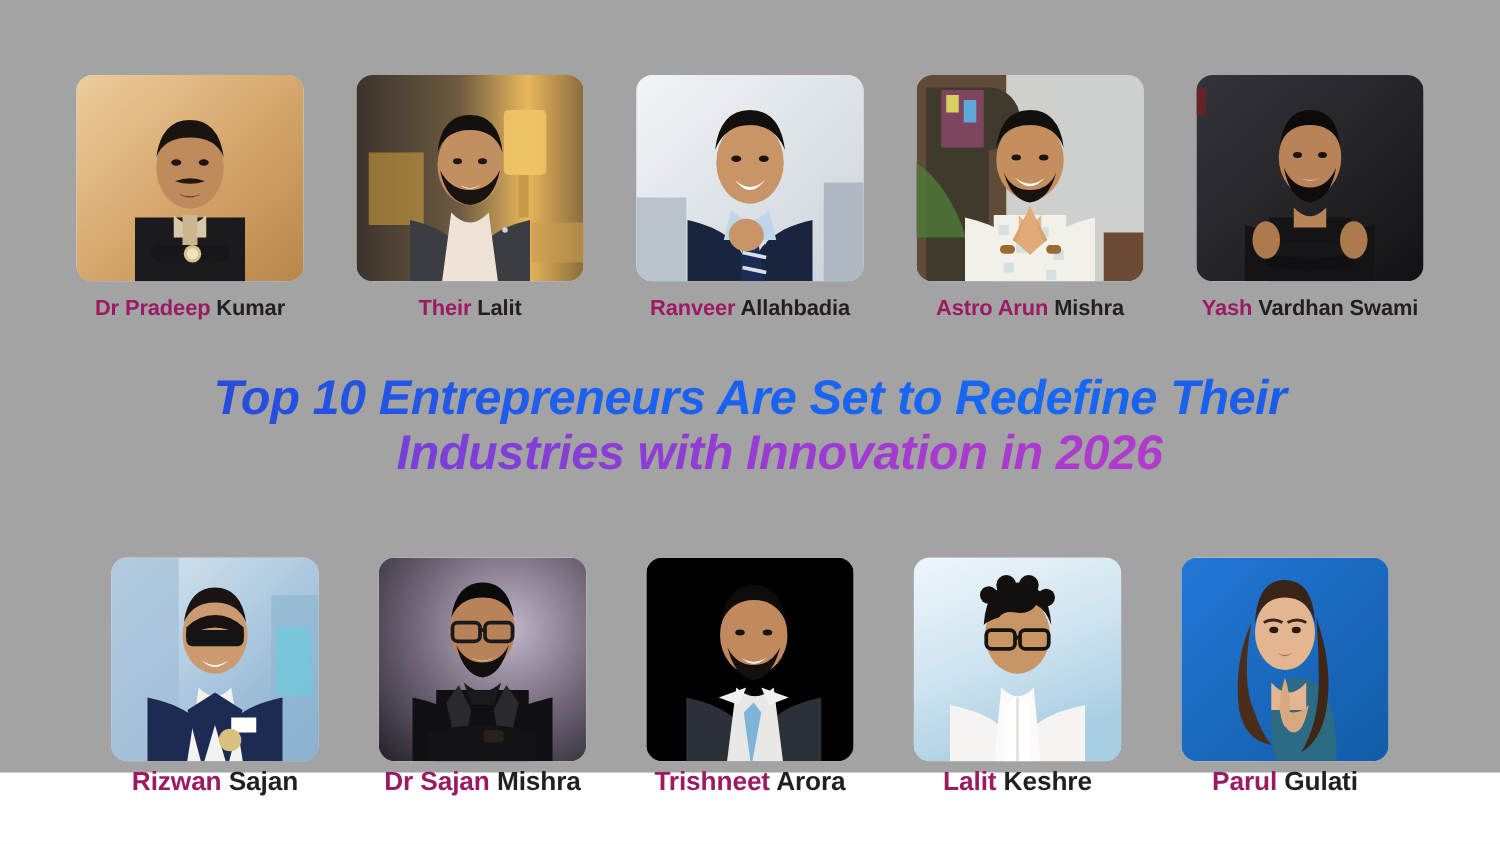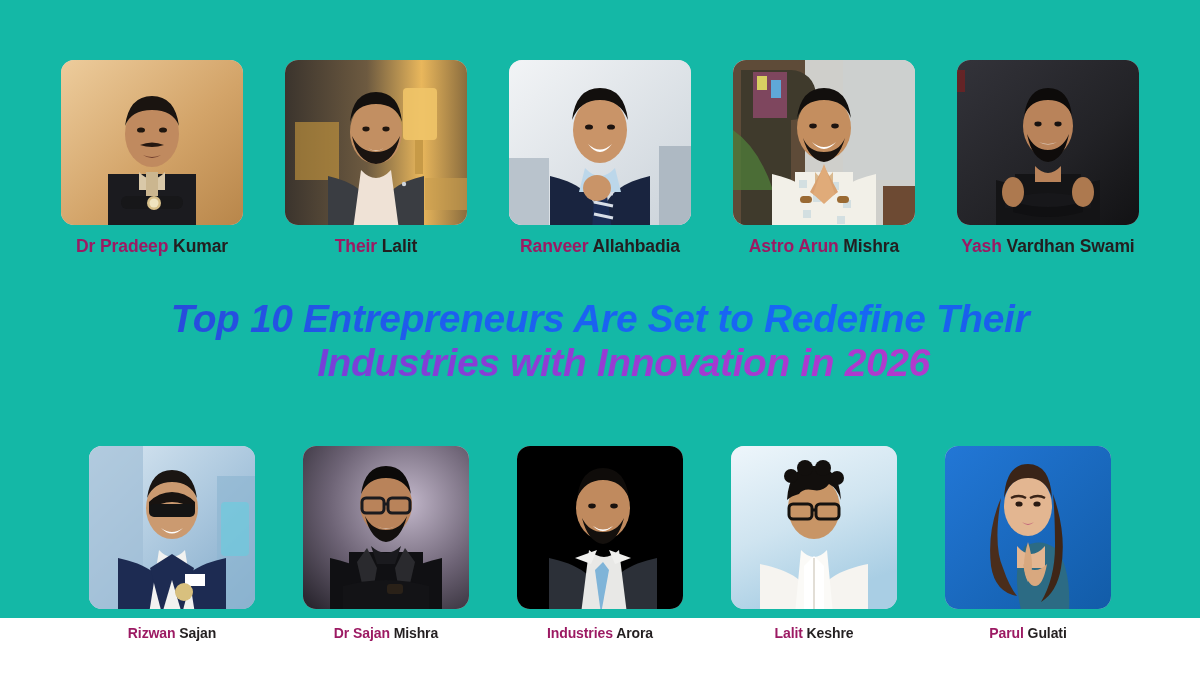--- a/index.html
+++ b/index.html
@@ -12,21 +12,21 @@
     height: 675px;
     overflow: hidden;
     font-family: "Liberation Sans", sans-serif;
     -webkit-font-smoothing: antialiased;
   }
 
   .poster {
     position: relative;
     width: 1200px;
     height: 618px;
-    background: #14b8a6;
+    background: #a3a3a3;
     box-sizing: border-box;
   }
 
   
   .row {
     position: absolute;
     left: 0;
     width: 1200px;
     display: flex;
     justify-content: center;
@@ -61,21 +61,21 @@
 
   .pname {
     margin-top: 11px;
     font-size: 17.5px;
     font-weight: bold;
     line-height: 1.15;
     white-space: nowrap;
     letter-spacing: -0.1px;
     text-align: center;
   }
-  .row-bottom .pname { font-size: 14px; margin-top: 16px; }
+  .row-bottom .pname { font-size: 21px; margin-top: 5px; }
   .pname .pre  { color: #9c1a63; }
   .pname .post { color: #231f20; }
 
   
   .headline {
     position: absolute;
     top: 297px;
     left: 0;
     width: 1200px;
     text-align: center;
@@ -364,21 +364,21 @@
           <path d="M60 52 q4-30 26-30 q22 0 26 30 q-8-18 -26-18 q-18 0 -26 18z" fill="#0f0c0a"></path>
           <ellipse cx="75" cy="60" rx="3.8" ry="2.4" fill="#19120e"></ellipse>
           <ellipse cx="97" cy="60" rx="3.8" ry="2.4" fill="#19120e"></ellipse>
           <path d="M65 72 q6 24 21 26 q15-2 21-26 q-7 14 -21 14 q-14 0 -21-14z" fill="#14100d"></path>
           <path d="M76 80 q10 7 20 0 q-10 10 -20 0z" fill="#ffffff"></path>
           <path d="M58 112 l22 -8 l-6 14z" fill="#f0f0ee"></path>
           <path d="M114 112 l-22 -8 l6 14z" fill="#f0f0ee"></path>
         </svg>
       </div>
       <div class="pname">
-        <span class="pre">Industries </span><span class="post">Arora</span>
+        <span class="pre">Trishneet </span><span class="post">Arora</span>
       </div>
     </div>
 
     <div class="person">
       <div class="photo">
         <svg viewBox="0 0 166 163" preserveAspectRatio="xMidYMid slice">
           <defs>
             <linearGradient id="g9" x1="0" y1="0" x2="0.4" y2="1">
               <stop offset="0%" stop-color="#eef6fb"></stop>
                 <stop offset="55%" stop-color="#cfe4f0"></stop>

